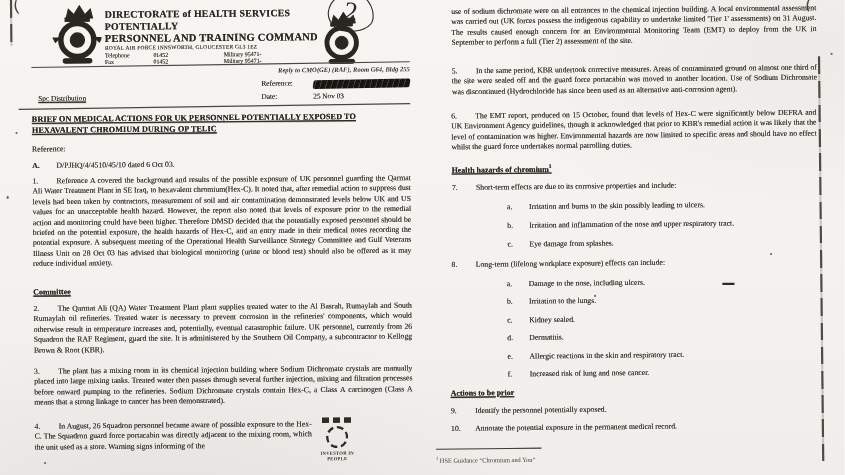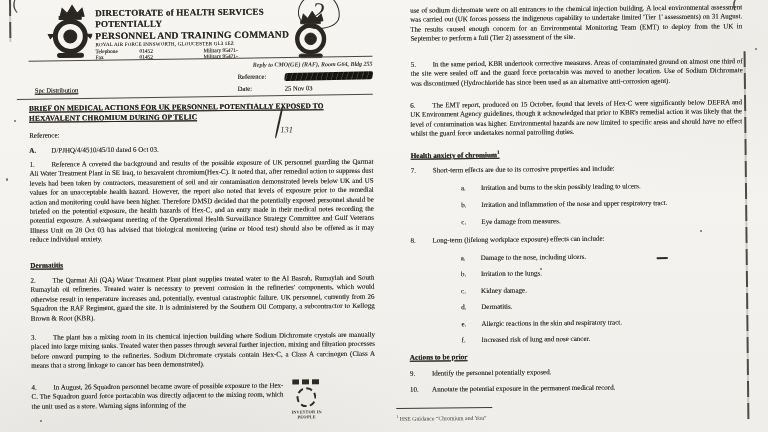--- a/index.html
+++ b/index.html
@@ -104,32 +104,28 @@
     <div class="redact" style="left:284px;top:75px;width:88px;"></div>
 
     <div class="txt lab" style="left:34px;top:87px;text-decoration:underline;">Spc Distribution</div>
     <div class="txt lab" style="left:237px;top:87px;">Date:</div>
     <div class="txt lab" style="left:284px;top:87px;">25 Nov 03</div>
 
     <div class="rule" style="left:16px;top:98px;width:356px;transform:rotate(-.35deg);"></div>
 
     <div class="title" style="left:28px;top:104px;width:344px;">BRIEF ON MEDICAL ACTIONS FOR UK PERSONNEL POTENTIALLY EXPOSED TO HEXAVALENT CHROMIUM DURING OP TELIC</div>
 
-    <div class="mark131" style="left:268px;top:108px;">
-      <i class="stroke"></i>
-      <span class="note">131</span>
-    </div>
 
     <div class="txt" style="left:28px;top:132px;font-size:7px;">Reference:</div>
 
     <p class="para" style="left:28px;top:147px;width:344px;"><span class="pnum" style="font-weight:bold;">A.</span><span>D/PJHQ/4/4510/45/10 dated 6 Oct 03.</span></p>
 
     <p class="para" style="left:28px;top:161px;width:344px;"><span class="pnum">1.</span><span>Reference A covered the background and results of the possible exposure of UK personnel guarding the Qarmat Ali Water Treatment Plant in SE Iraq, to hexavalent chromium(Hex-C). It noted that, after remedial action to suppress dust levels had been taken by contractors, measurement of soil and air contamination demonstrated levels below UK and US values for an unacceptable health hazard. However, the report also noted that levels of exposure prior to the remedial action and monitoring could have been higher. Therefore DMSD decided that the potentially exposed personnel should be briefed on the potential exposure, the health hazards of Hex-C, and an entry made in their medical notes recording the potential exposure. A subsequent meeting of the Operational Health Surveillance Strategy Committee and Gulf Veterans Illness Unit on 28 Oct 03 has advised that biological monitoring (urine or blood test) should also be offered as it may reduce individual anxiety.</span></p>
 
-    <div class="hd" style="left:28px;top:262px;">Dermatitis</div>
+    <div class="hd" style="left:28px;top:262px;">Committee</div>
 
     <p class="para" style="left:28px;top:277px;width:344px;"><span class="pnum">2.</span><span>The Qarmat Ali (QA) Water Treatment Plant plant supplies treated water to the Al Basrah, Rumaylah and South Rumaylah oil refineries. Treated water is necessary to prevent corrosion in the refineries' components, which would otherwise result in temperature increases and, potentially, eventual catastrophic failure. UK personnel, currently from 26 Squadron the RAF Regiment, guard the site. It is administered by the Southern Oil Company, a subcontractor to Kellogg Brown &amp; Root (KBR).</span></p>
 
     <p class="para" style="left:28px;top:334px;width:344px;"><span class="pnum">3.</span><span>The plant has a mixing room in its chemical injection building where Sodium Dichromate crystals are manually placed into large mixing tanks. Treated water then passes through several further injection, mixing and filtration processes before onward pumping to the refineries. Sodium Dichromate crystals contain Hex-C, a Class A carcinogen (Class A means that a strong linkage to cancer has been demonstrated).</span></p>
 
     <p class="para" style="left:28px;top:384px;width:252px;"><span class="pnum">4.</span><span>In August, 26 Squadron personnel became aware of possible exposure to the Hex-C. The Squadron guard force portacabin was directly adjacent to the mixing room, which the unit used as a store. Warning signs informing of the</span></p>
 
     <div class="iip" style="left:279px;top:382px;">
       <div class="iip-top"></div>
       <div class="iip-ring"></div>
@@ -141,33 +137,33 @@
 
     <span class="pen" style="left:348px;top:-2px;transform:rotate(10deg);">(</span>
     <div class="vline" style="left:359px;top:55px;height:368px;"></div>
 
     <p class="para" style="left:26px;top:7px;width:332px;"><span>use of sodium dichromate were on all entrances to the chemical injection building. A local environmental assessment was carried out (UK forces possess the indigenous capability to undertake limited 'Tier 1' assessments) on 31 August. The results caused enough concern for an Environmental Monitoring Team (EMT) to deploy from the UK in September to perform a full (Tier 2) assessment of the site.</span></p>
 
     <p class="para" style="left:26px;top:61px;width:332px;"><span class="pnum">5.</span><span>In the same period, KBR undertook corrective measures. Areas of contaminated ground on almost one third of the site were sealed off and the guard force portacabin was moved to another location. Use of Sodium Dichromate was discontinued (Hydrochloride has since been used as an alternative anti-corrosion agent).</span></p>
 
     <p class="para" style="left:25px;top:102px;width:332px;"><span class="pnum">6.</span><span>The EMT report, produced on 15 October, found that levels of Hex-C were significantly below DEFRA and UK Environment Agency guidelines, though it acknowledged that prior to KBR's remedial action it was likely that the level of contamination was higher. Environmental hazards are now limited to specific areas and should have no effect whilst the guard force undertakes normal patrolling duties.</span></p>
 
-    <div class="hd" style="left:25px;top:151px;"><span>Health anxiety of chromium</span><sup>1</sup></div>
+    <div class="hd" style="left:25px;top:151px;"><span>Health hazards of chromium</span><sup>1</sup></div>
 
     <p class="para" style="left:25px;top:167px;width:332px;text-align:left;"><span class="pnum">7.</span><span>Short-term effects are due to its corrosive properties and include:</span></p>
 
     <div class="sub" style="left:75px;top:185px;"><span class="slet">a.</span><span>Irritation and burns to the skin possibly leading to ulcers.</span></div>
     <div class="sub" style="left:75px;top:202px;"><span class="slet">b.</span><span>Irritation and inflammation of the nose and upper respiratory tract.</span></div>
-    <div class="sub" style="left:75px;top:219px;"><span class="slet">c.</span><span>Eye damage from measures.</span></div>
+    <div class="sub" style="left:75px;top:219px;"><span class="slet">c.</span><span>Eye damage from splashes.</span></div>
 
     <p class="para" style="left:24px;top:237px;width:332px;text-align:left;"><span class="pnum">8.</span><span>Long-term (lifelong workplace exposure) effects can include:</span></p>
 
     <div class="sub" style="left:74px;top:255px;"><span class="slet">a.</span><span>Damage to the nose, including ulcers.</span></div>
     <div class="sub" style="left:74px;top:271px;"><span class="slet">b.</span><span>Irritation to the lungs.</span></div>
-    <div class="sub" style="left:74px;top:288px;"><span class="slet">c.</span><span>Kidney damage.</span></div>
+    <div class="sub" style="left:74px;top:288px;"><span class="slet">c.</span><span>Kidney sealed.</span></div>
     <div class="sub" style="left:74px;top:304px;"><span class="slet">d.</span><span>Dermatitis.</span></div>
     <div class="sub" style="left:74px;top:321px;"><span class="slet">e.</span><span>Allergic reactions in the skin and respiratory tract.</span></div>
     <div class="sub" style="left:74px;top:337px;"><span class="slet">f.</span><span>Increased risk of lung and nose cancer.</span></div>
 
     <div style="position:absolute;left:270px;top:260px;width:11px;height:1.6px;background:#2e2b25;"></div>
 
     <div class="hd" style="left:22px;top:354px;">Actions to be prior</div>
 
     <p class="para" style="left:22px;top:370px;width:332px;text-align:left;"><span class="pnum">9.</span><span>Identify the personnel potentially exposed.</span></p>
 

